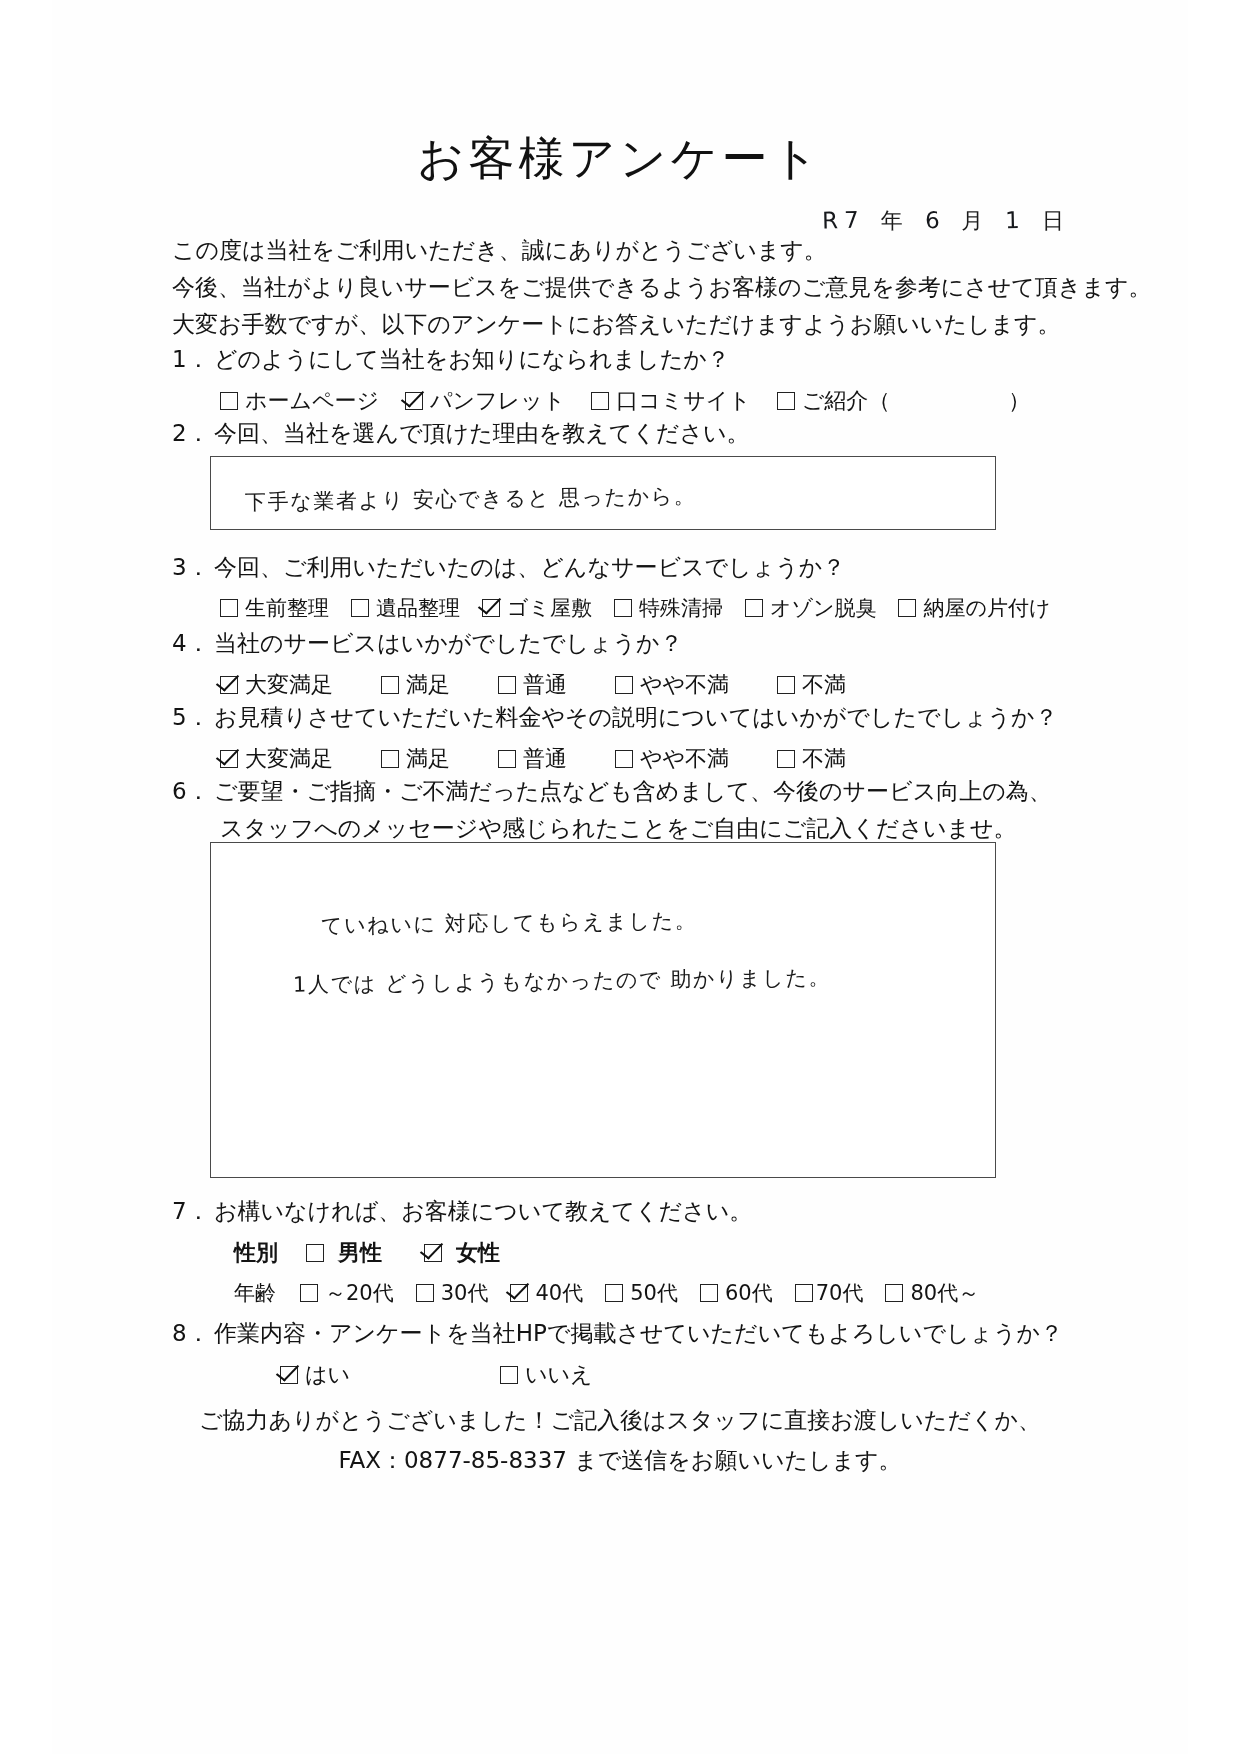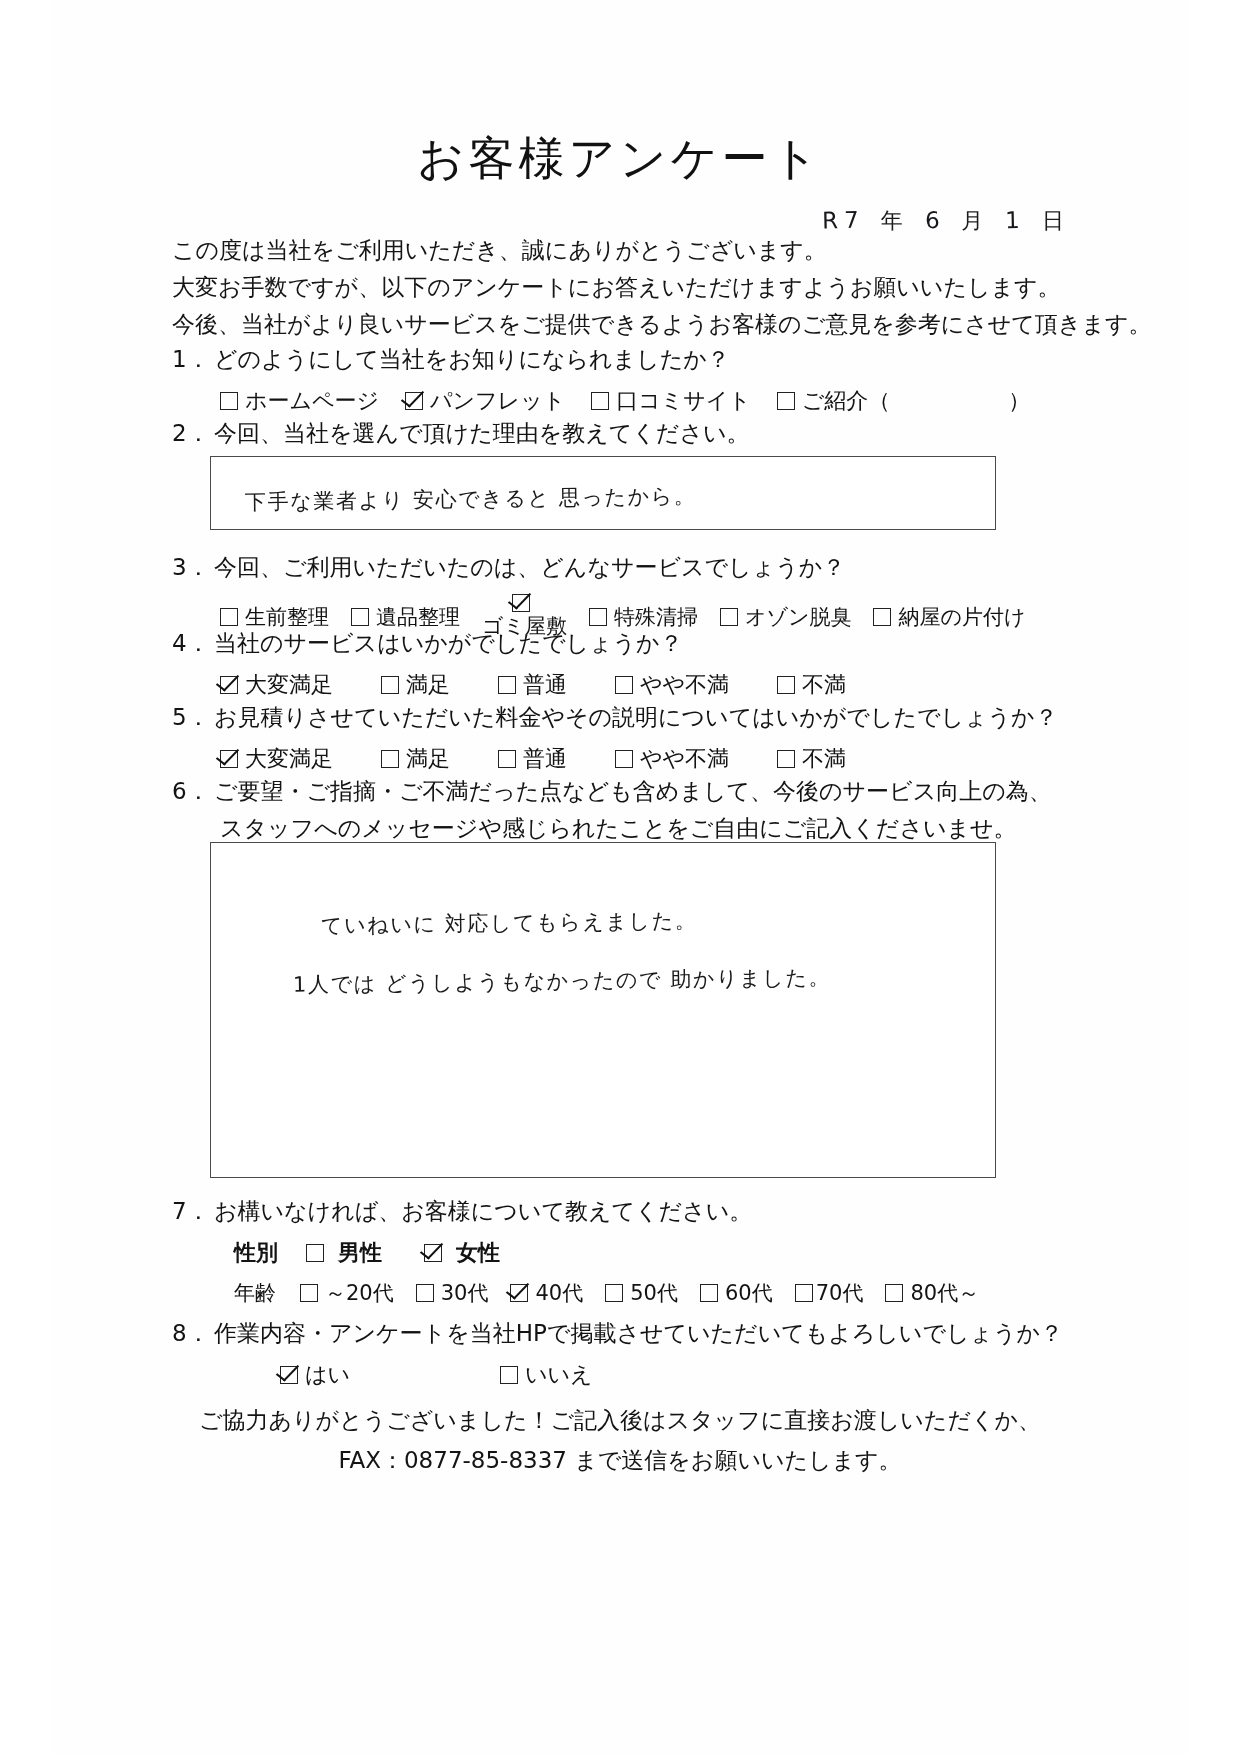--- a/index.html
+++ b/index.html
@@ -175,22 +175,22 @@
     <span class="hw">R7</span>
     <span>年</span>
     <span class="hw">6</span>
     <span>月</span>
     <span class="hw">1</span>
     <span>日</span>
   </div>
 
   <div class="intro">
     <div>この度は当社をご利用いただき、誠にありがとうございます。</div>
+    <div>今後、当社がより良いサービスをご提供できるようお客様のご意見を参考にさせて頂きます。</div>
     <div>大変お手数ですが、以下のアンケートにお答えいただけますようお願いいたします。</div>
-    <div>今後、当社がより良いサービスをご提供できるようお客様のご意見を参考にさせて頂きます。</div>
   </div>
 
   <div class="q" style="top:344px;">
     <div class="q-head">
       <span class="q-num">1．</span>
       <span class="q-text">どのようにして当社をお知りになられましたか？</span>
     </div>
     <div class="opts" style="margin-left:48px;">
       <span class="opt">
         <span class="box"></span>
@@ -230,21 +230,21 @@
     </div>
     <div class="opts" style="margin-left:48px; font-size:21px;">
       <span class="opt" style="margin-right:22px;">
         <span class="box"></span>
         <span class="opt-label">生前整理</span>
       </span>
       <span class="opt" style="margin-right:22px;">
         <span class="box"></span>
         <span class="opt-label">遺品整理</span>
       </span>
-      <span class="opt" style="margin-right:22px;flex-direction:column;">
+      <span class="opt" style="margin-right:22px;">
         <span class="box checked"></span>
         <span class="opt-label">ゴミ屋敷</span>
       </span>
       <span class="opt" style="margin-right:22px;">
         <span class="box"></span>
         <span class="opt-label">特殊清掃</span>
       </span>
       <span class="opt" style="margin-right:22px;">
         <span class="box"></span>
         <span class="opt-label">オゾン脱臭</span>

